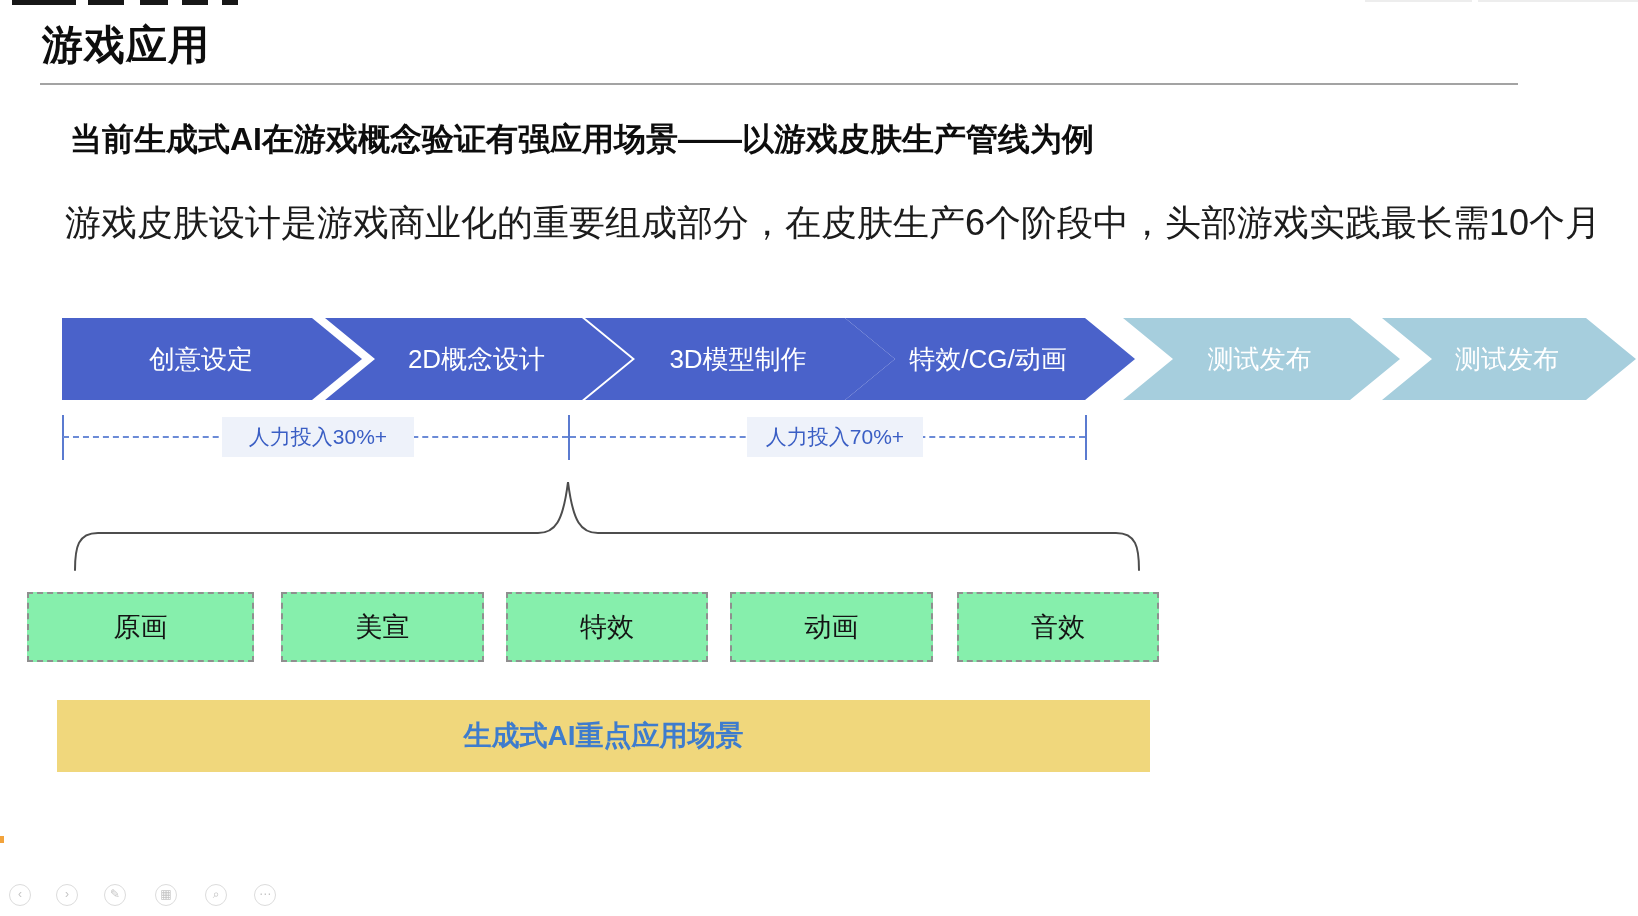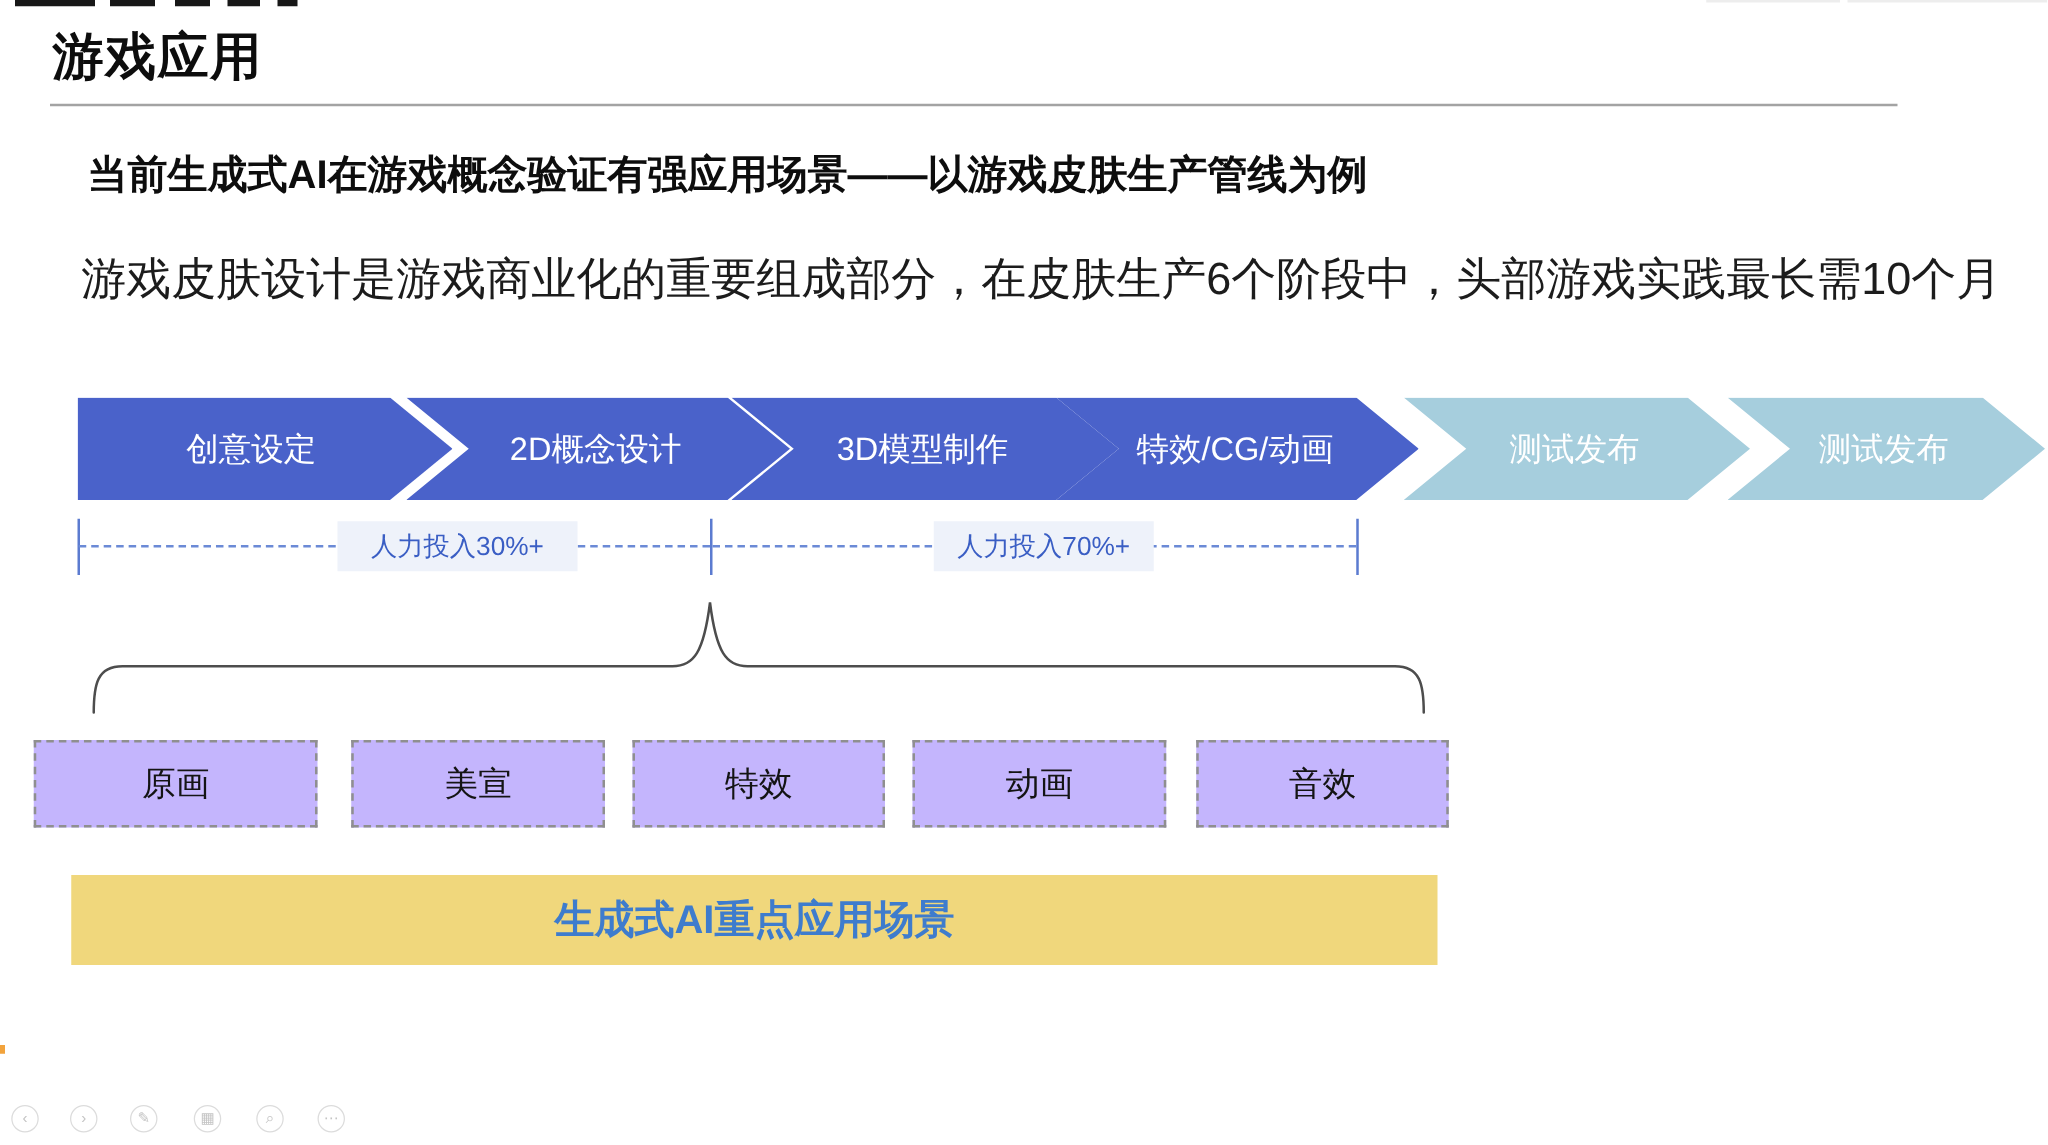--- a/index.html
+++ b/index.html
@@ -51,29 +51,29 @@
   }
 
   
   .brace-svg{position:absolute;left:60px;top:472px;}
 
   
   .asset-box{
     position:absolute;top:592px;height:70px;
     border:2px dashed #8f8f8f;box-sizing:border-box;
     display:flex;align-items:center;justify-content:center;
-    font-size:27px;color:#141414;background:#c4b5fd;
+    font-size:27px;color:#141414;background:#86efac;
   }
 
   
   .banner{
     position:absolute;left:57px;top:700px;width:1093px;height:72px;
     background:#f0d77c;
     display:flex;align-items:center;justify-content:center;
-    font-size:32px;font-weight:800;color:#3e7ccd;
+    font-size:28px;font-weight:800;color:#3e7ccd;
   }
 
   
   .tool-btn{
     position:absolute;top:884px;width:22px;height:22px;border-radius:50%;
     border:1px solid #dcdcdc;box-sizing:border-box;
     display:flex;align-items:center;justify-content:center;
     color:#c4c4c4;font-size:12px;line-height:1;background:#ffffff;
   }
   .tool-btn .g{transform:translateY(-1px);}
@@ -115,21 +115,21 @@
     </div>
   <div class="chevron light" style="left:1382px;width:254px;">
       <span>测试发布</span>
     </div>
 
   <div class="tick" style="left:62px;"></div>
   <div class="tick" style="left:568px;"></div>
   <div class="tick" style="left:1085px;"></div>
   <div class="dash-line" style="left:63px;width:505px;"></div>
   <div class="dash-line" style="left:570px;width:515px;"></div>
-  <div class="effort-label" style="left:222px;width:192px;margin-left:48px;">人力投入30%+</div>
+  <div class="effort-label" style="left:222px;width:192px;">人力投入30%+</div>
   <div class="effort-label" style="left:747px;width:176px;">人力投入70%+</div>
 
   <svg class="brace-svg" width="1090" height="105" viewBox="0 0 1090 105">
     <path d="M 15 98 C 15 75, 18 61, 38 61 L 478 61 C 495 61, 503 50, 508 10 C 513 50, 521 61, 538 61 L 1056 61 C 1076 61, 1079 75, 1079 98" fill="none" stroke="#4d4d4d" stroke-width="2" stroke-linecap="round"></path>
   </svg>
 
   <div class="asset-box" style="left:27px;width:227px;">
       <span>原画</span>
     </div>
   <div class="asset-box" style="left:281px;width:203px;">

